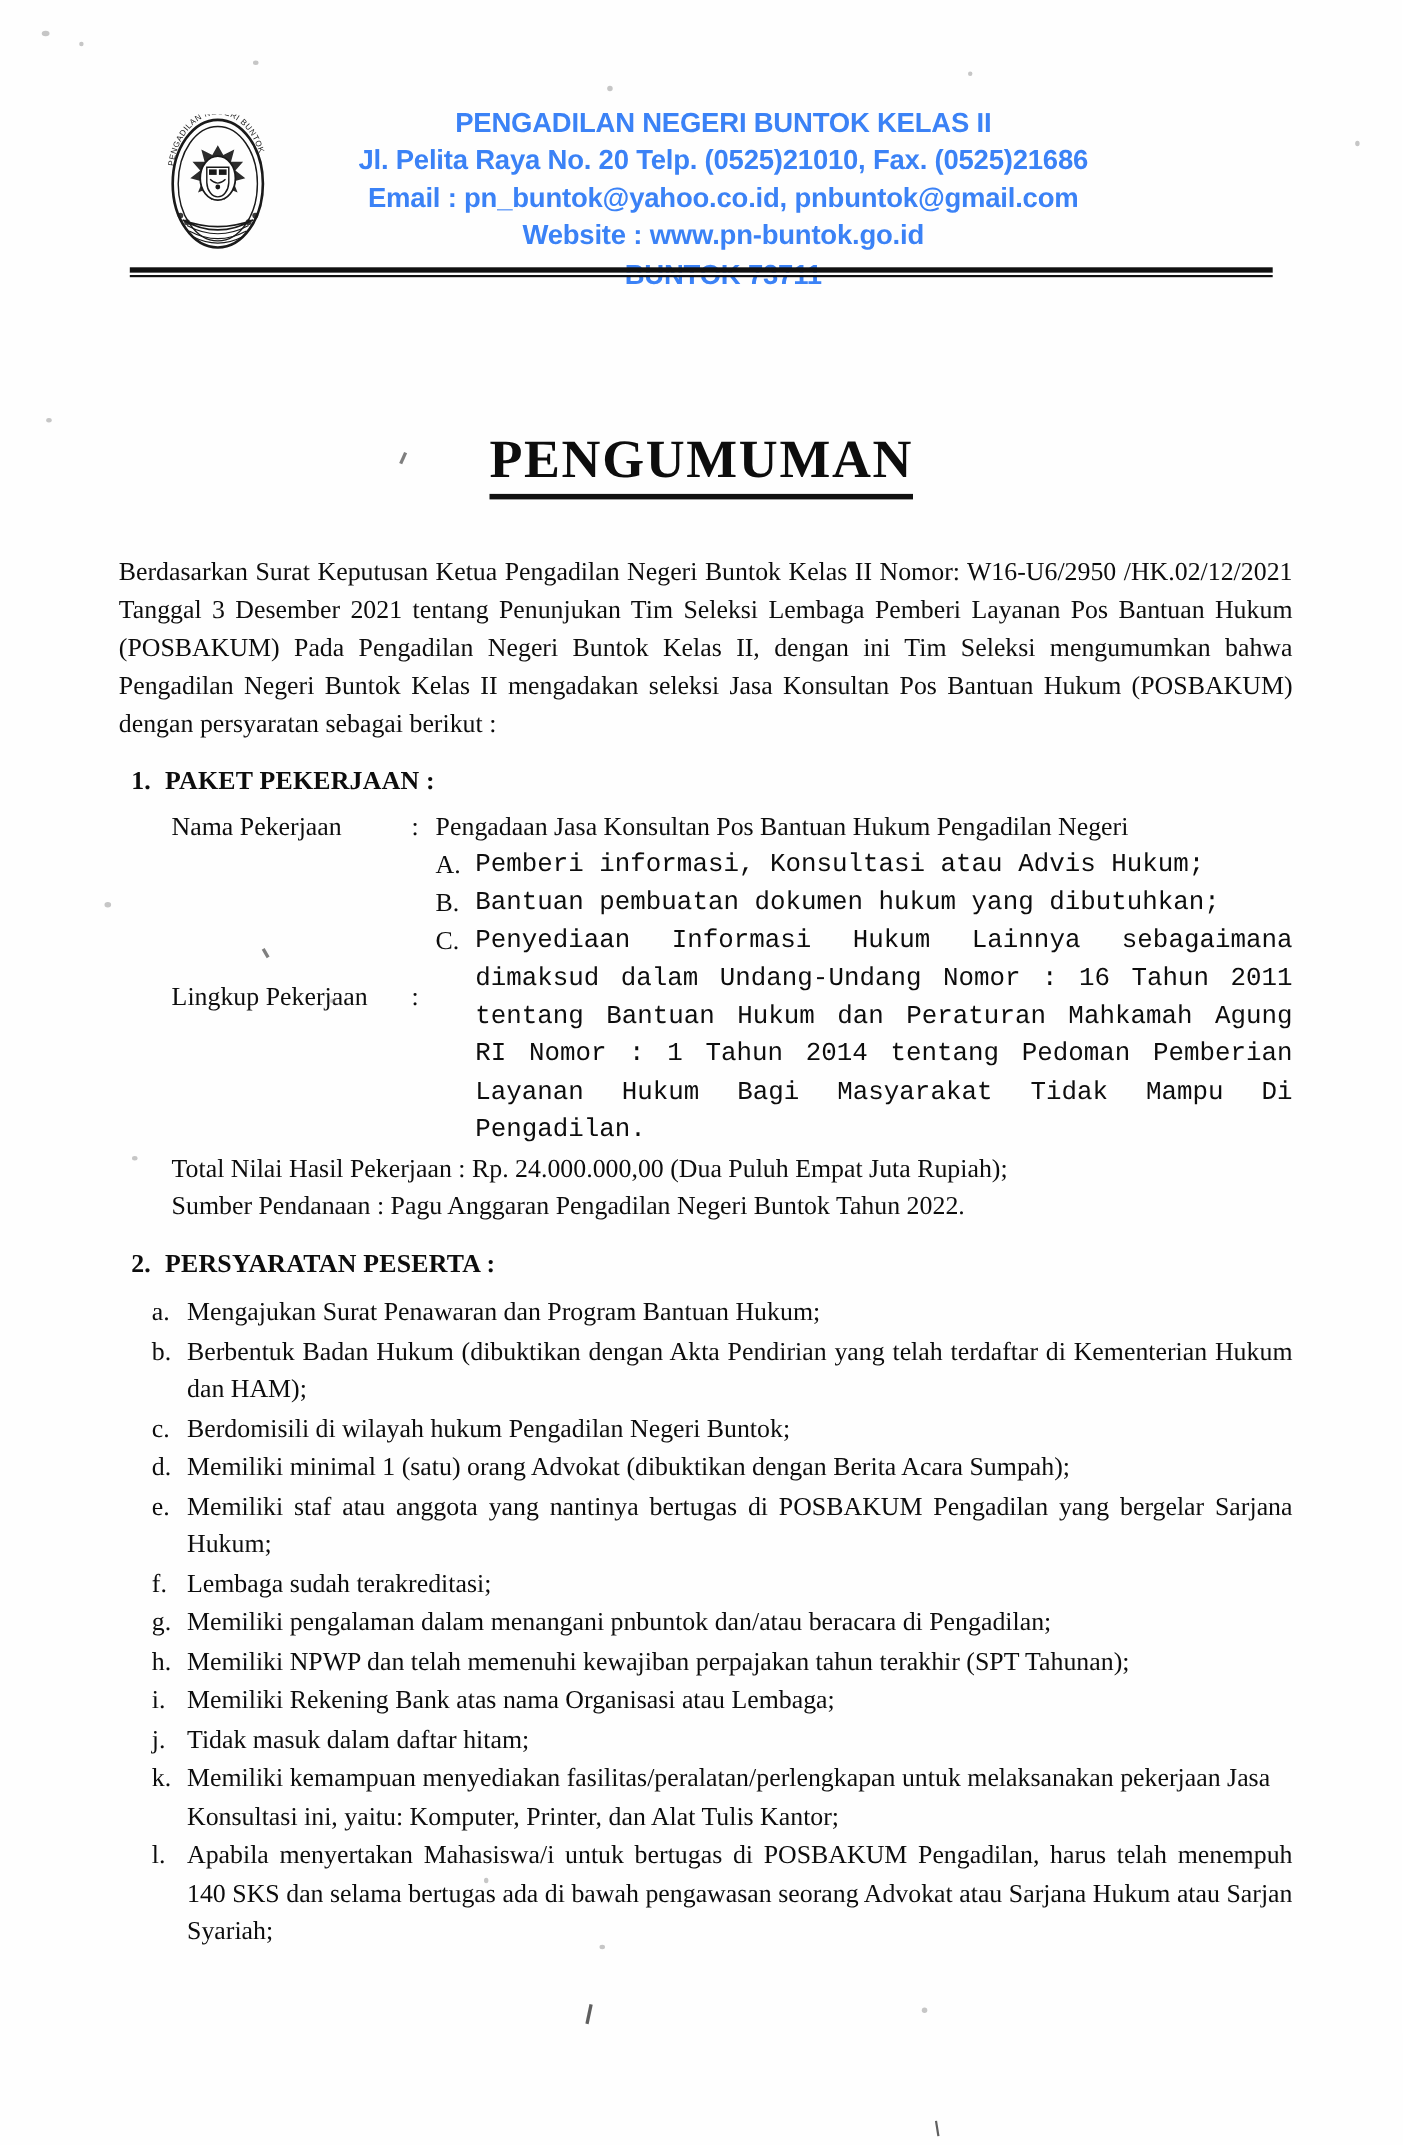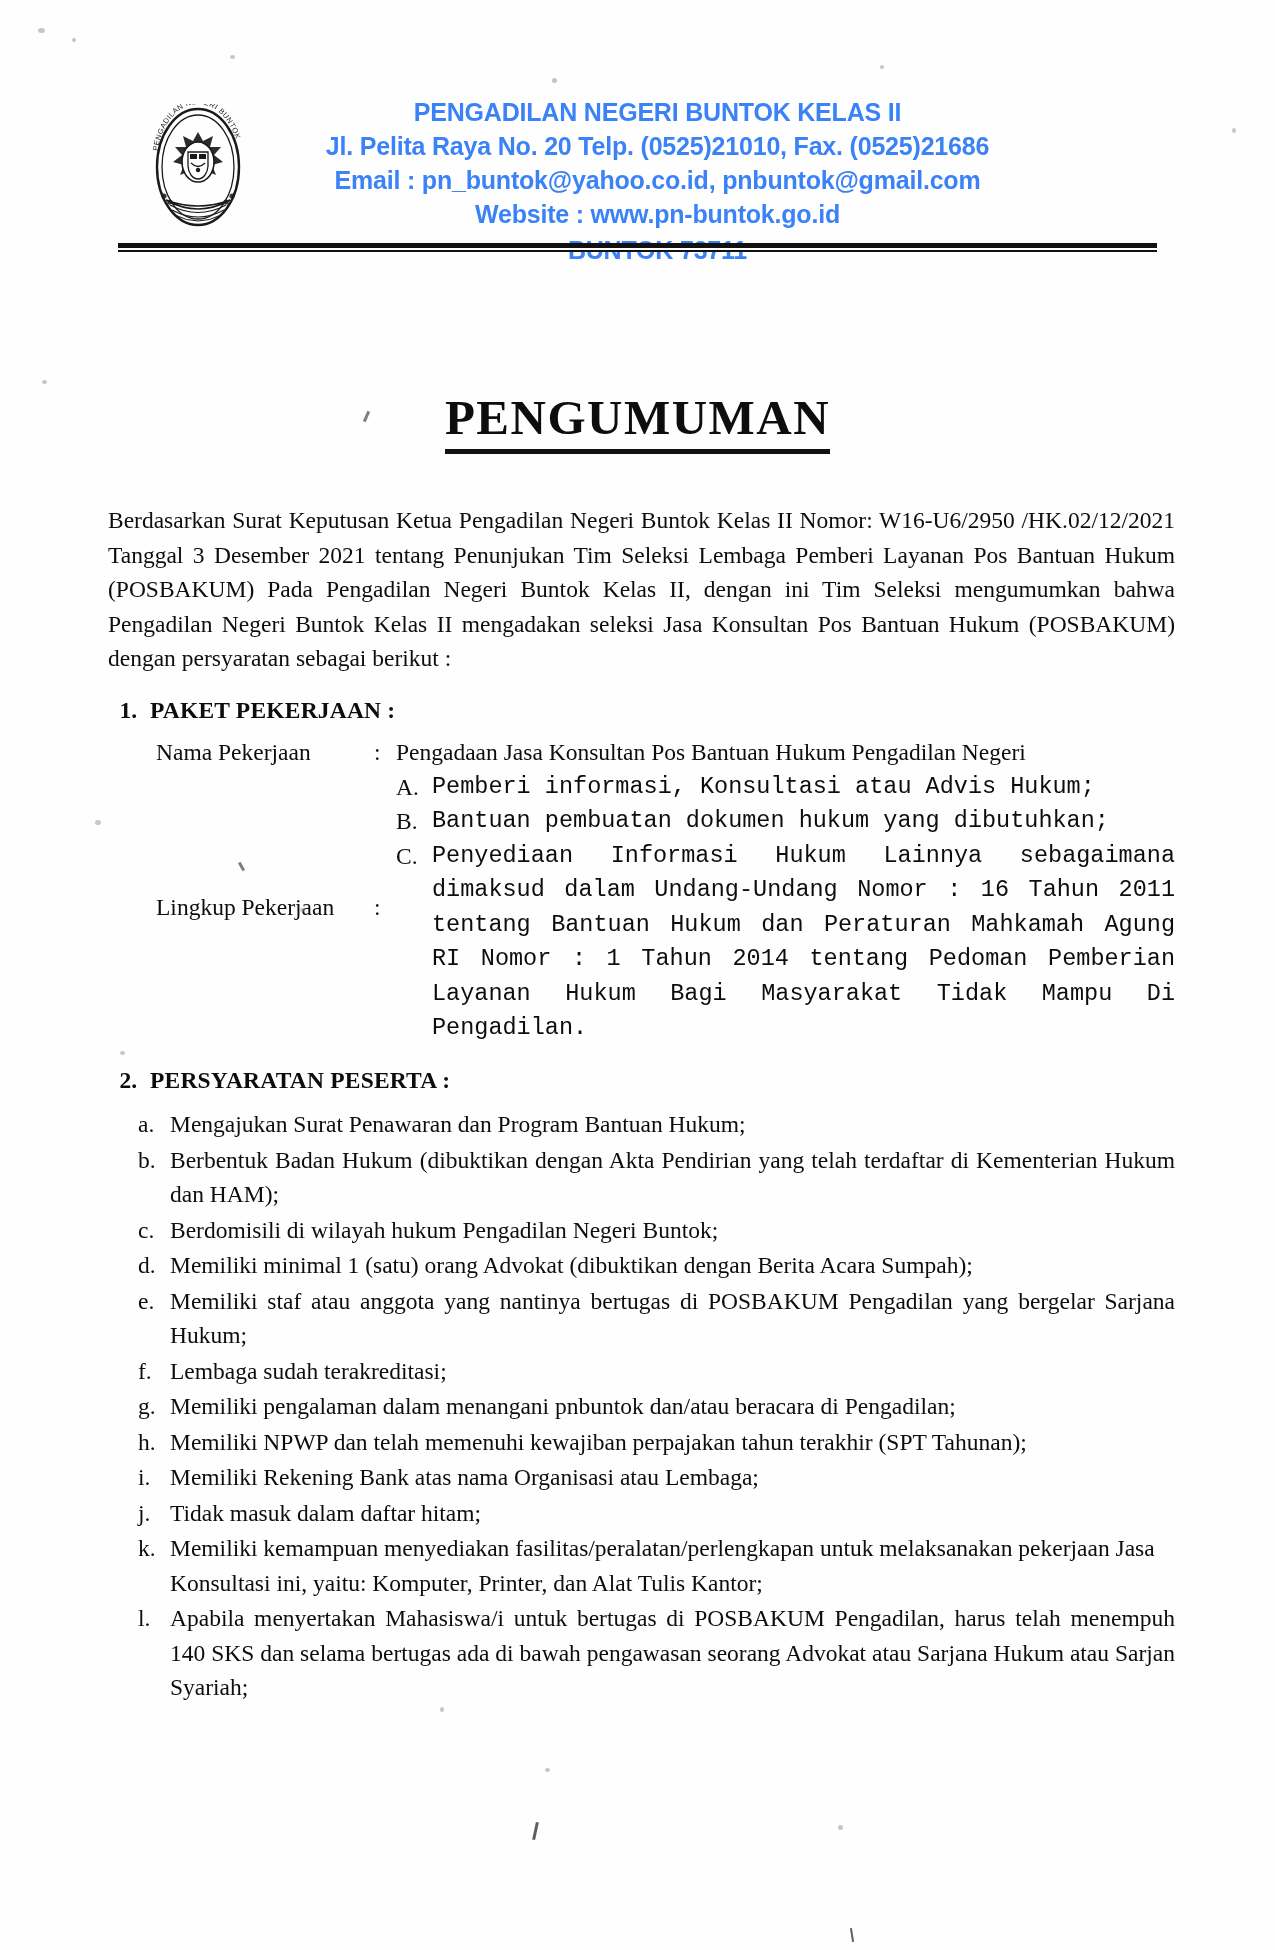--- a/index.html
+++ b/index.html
@@ -316,20 +316,24 @@
             <span class="sub-text nojust">Bantuan pembuatan dokumen hukum yang dibutuhkan;</span>
           </span>
           <span class="sub-row">
             <span class="sub-letter">C.</span>
             <span class="sub-text">Penyediaan Informasi Hukum Lainnya sebagaimana dimaksud dalam Undang-Undang Nomor : 16 Tahun 2011 tentang Bantuan Hukum dan Peraturan Mahkamah Agung RI Nomor : 1 Tahun 2014 tentang Pedoman Pemberian Layanan Hukum Bagi Masyarakat Tidak Mampu Di Pengadilan.</span>
           </span>
         </span>
       </div>
     </div>
 
+    <div class="totals">
+      <div class="tline">Total Nilai Hasil Pekerjaan : Rp. 24.000.000,00 (Dua Puluh Empat Juta Rupiah);</div>
+      <div class="tline">Sumber Pendanaan : Pagu Anggaran Pengadilan Negeri Buntok Tahun 2022.</div>
+    </div>
 
     <div class="section">
       <span class="section-num">2.</span>
       <span class="section-title">PERSYARATAN PESERTA :</span>
     </div>
 
     <div class="req-list">
 
       <div class="req-item">
         <span class="req-marker">a.</span>

